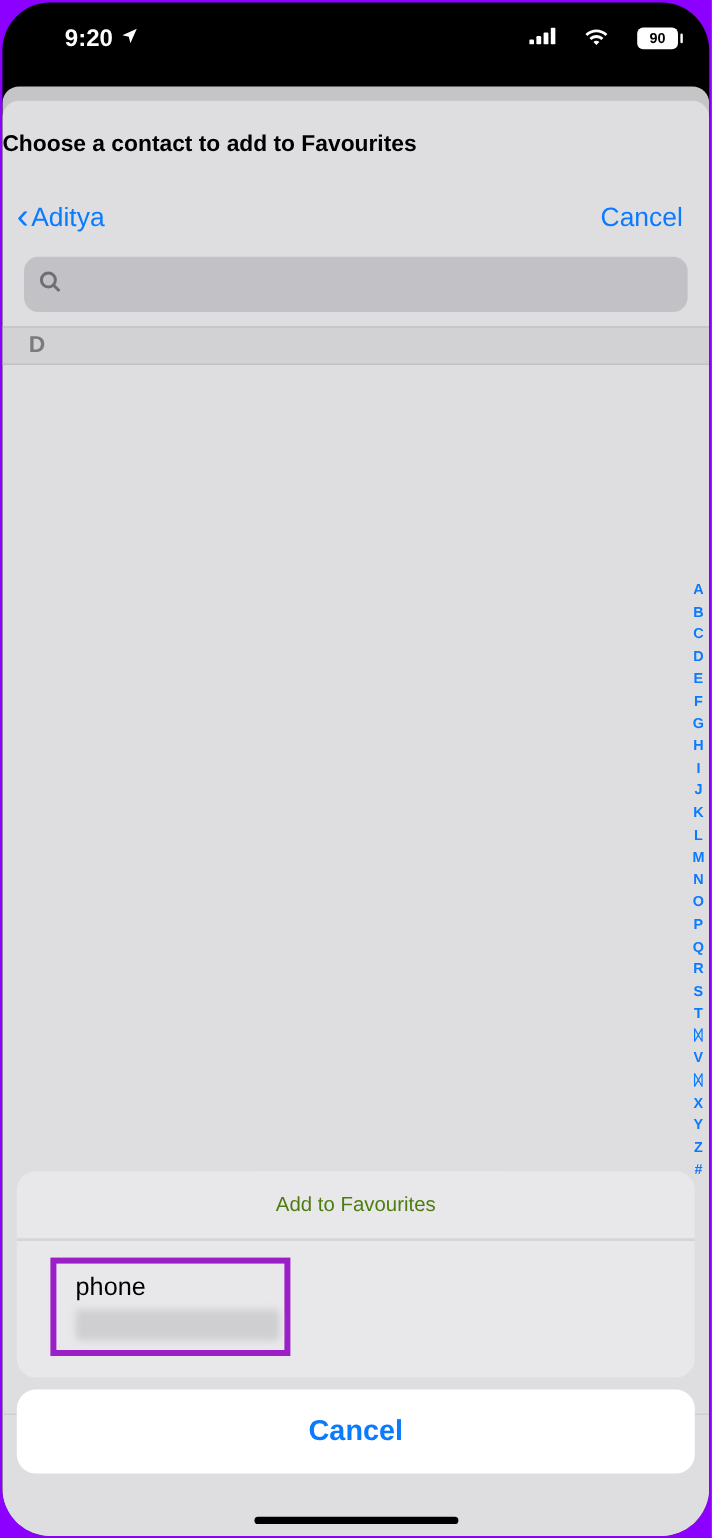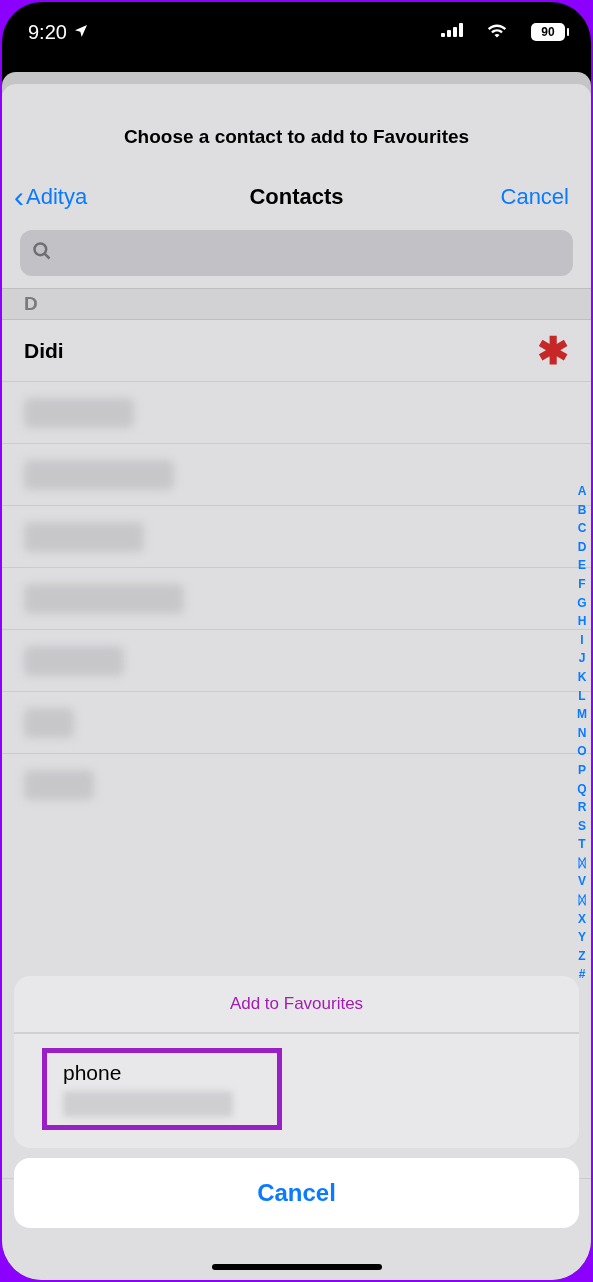--- a/index.html
+++ b/index.html
@@ -1,28 +1,28 @@
 <!DOCTYPE html>
 <html><head>
 <meta charset="utf-8">
 <style>
   * { margin: 0; padding: 0; box-sizing: border-box; font-family: -apple-system, BlinkMacSystemFont, "Helvetica Neue", sans-serif; }
   html, body { width: 593px; height: 1282px; background: #8b00ff; overflow: hidden; }
   .frame { position: absolute; top: 2px; left: 2px; width: 589px; height: 1278px; background: #000; border-radius: 40px; overflow: hidden; }
   .status-bar { height: 60px; display: flex; align-items: center; justify-content: space-between; padding: 0 26px; color: #fff; }
-  .status-left { display: flex; align-items: center; gap: 6px; font-size: 20px; font-weight: 400; }
+  .status-left { display: flex; align-items: center; gap: 6px; font-size: 20px; font-weight: 700; margin-left: 26px; }
   .status-right { display: flex; align-items: center; gap: 24px; }
   .battery-box { display: flex; align-items: center; gap: 2px; }
   .battery { width: 34px; height: 18px; border-radius: 5px; background: #fff; color: #000; font-size: 12px; font-weight: 700; display: flex; align-items: center; justify-content: center; position: relative; }
   .battery::after { content: ""; width: 2px; height: 8px; background: #fff; position: absolute; right: -4px; border-radius: 1px; }
   
   .sheet-bg { position: absolute; top: 70px; left: 0; right: 0; bottom: 0; background: #c5c5c8; border-radius: 14px 14px 0 0; }
   .sheet { position: absolute; top: 82px; left: 0; right: 0; bottom: 0; background: #dedee1; border-radius: 14px 14px 0 0; overflow: hidden; }
   
-  .header-title { text-align: center; font-size: 19px; font-weight: 600; color: #000; padding-top: 26px; padding-bottom: 26px; margin-top: 16px; }
+  .header-title { font-size: 19px; font-weight: 600; color: #000; padding-top: 26px; padding-bottom: 26px; }
   
   .nav-row { display: flex; align-items: center; justify-content: space-between; padding: 8px 22px 18px 12px; }
   .nav-left { display: flex; align-items: center; color: #0a7aff; font-size: 22px; }
   .nav-chevron { font-size: 30px; font-weight: 300; line-height: 1; margin-right: 2px; }
   .nav-center { font-size: 22px; font-weight: 700; color: #000; }
   .nav-right { color: #0a7aff; font-size: 22px; }
   
   .search-wrap { padding: 0 18px 12px 18px; }
   .search-bar { background: #c2c2c6; border-radius: 12px; height: 46px; display: flex; align-items: center; padding: 0 12px; gap: 8px; }
   .search-bar input { border: none; background: transparent; font-size: 20px; color: #6e6e73; outline: none; width: 100%; }
@@ -39,32 +39,32 @@
   
   .alpha-index { position: absolute; right: 4px; top: 398px; display: flex; flex-direction: column; font-size: 12px; font-weight: 700; color: #0a7aff; line-height: 1.55; align-items: center; z-index: 2; }
   
   .bottom-contact { position: absolute; bottom: 50px; left: 0; right: 0; height: 52px; display: flex; align-items: center; padding: 0 22px; font-size: 21px; color: #000; border-top: 1px solid #cbcbce; }
   .bottom-contact .bold { font-weight: 700; margin-left: 5px; }
   
   .home-indicator { position: absolute; bottom: 10px; left: 50%; transform: translateX(-50%); width: 170px; height: 6px; background: #000; border-radius: 3px; z-index: 10; }
   
   .action-overlay { position: absolute; bottom: 52px; left: 12px; right: 12px; z-index: 5; }
   .action-card { background: #e8e8eb; border-radius: 16px; overflow: hidden; margin-bottom: 10px; }
-  .action-title { text-align: center; font-size: 17px; color: #a21caf; padding: 18px 0; border-bottom: 1px solid #d0d0d3; }
+  .action-title { text-align: center; font-size: 17px; color: #4d7c0f; padding: 18px 0; border-bottom: 1px solid #d0d0d3; }
   
   .hl-box { border: 5px solid #9a1fc7; margin: 4px 12px; }
   .whatsapp-row { height: 62px; display: flex; align-items: center; justify-content: space-between; padding: 0 20px 0 28px; font-size: 21px; }
   .chevron-up { font-size: 20px; color: #9a9aa0; }
   
   .action-divider { height: 1px; background: #d0d0d3; }
   
   .phone-section { padding: 14px 0 18px 0; }
   .phone-label { font-size: 21px; display: inline-block; padding-left: 4px; }
   .phone-blur { height: 26px; width: 170px; background: #cfcfd2; filter: blur(3px); margin-top: 6px; margin-left: 4px; border-radius: 4px; }
-  .hl-box-phone { border: 5px solid #9a1fc7; margin: 0 0 0 28px; display: inline-block; padding: 8px 12px; width: 240px; }
+  .hl-box-phone { border: 5px solid #9a1fc7; margin: 0 0 0 28px; display: inline-block; padding: 8px 12px; width: 200px; }
   
   .cancel-card { background: #fff; border-radius: 16px; height: 70px; display: flex; align-items: center; justify-content: center; font-size: 24px; font-weight: 600; color: #0a7aff; }
   
   .nav-center-wrap { position:absolute; left:0; right:0; text-align:center; pointer-events:none; }
 </style>
 </head>
 <body>
 
 <div class="frame">
   <div class="status-bar">
@@ -98,66 +98,36 @@
 
   <div class="sheet-bg"></div>
   <div class="sheet">
     <div class="header-title">Choose a contact to add to Favourites</div>
 
     <div class="nav-row" style="position:relative;">
       <div class="nav-left">
         <span class="nav-chevron">‹</span>
         <span>Aditya</span>
       </div>
-      <div class="nav-center-wrap">
-        <span class="nav-center">Contacts</span>
-      </div>
       <div class="nav-right">Cancel</div>
     </div>
 
     <div class="search-wrap">
       <div class="search-bar">
         <span class="search-icon">
           <svg viewBox="0 0 24 24">
               <circle cx="10" cy="10" r="7"></circle>
               <line x1="15" y1="15" x2="21" y2="21"></line>
             </svg>
         </span>
       </div>
     </div>
 
     <div class="section-label">D</div>
 
-    <div class="contacts">
-      <div class="contact-row">
-        <span>Didi</span>
-        <span class="asterisk">✱</span>
-      </div>
-      <div class="blur-row">
-          <div class="blur-block" style="width:110px;"></div>
-        </div>
-      <div class="blur-row">
-          <div class="blur-block" style="width:150px;"></div>
-        </div>
-      <div class="blur-row">
-          <div class="blur-block" style="width:120px;"></div>
-        </div>
-      <div class="blur-row">
-          <div class="blur-block" style="width:160px;"></div>
-        </div>
-      <div class="blur-row">
-          <div class="blur-block" style="width:100px;"></div>
-        </div>
-      <div class="blur-row">
-          <div class="blur-block" style="width:50px;"></div>
-        </div>
-      <div class="blur-row" style="border-bottom:none;">
-          <div class="blur-block" style="width:70px;"></div>
-        </div>
-    </div>
 
     <div class="alpha-index">
       <span>A</span>
       <span>B</span>
       <span>C</span>
       <span>D</span>
       <span>E</span>
       <span>F</span>
       <span>G</span>
       <span>H</span>

